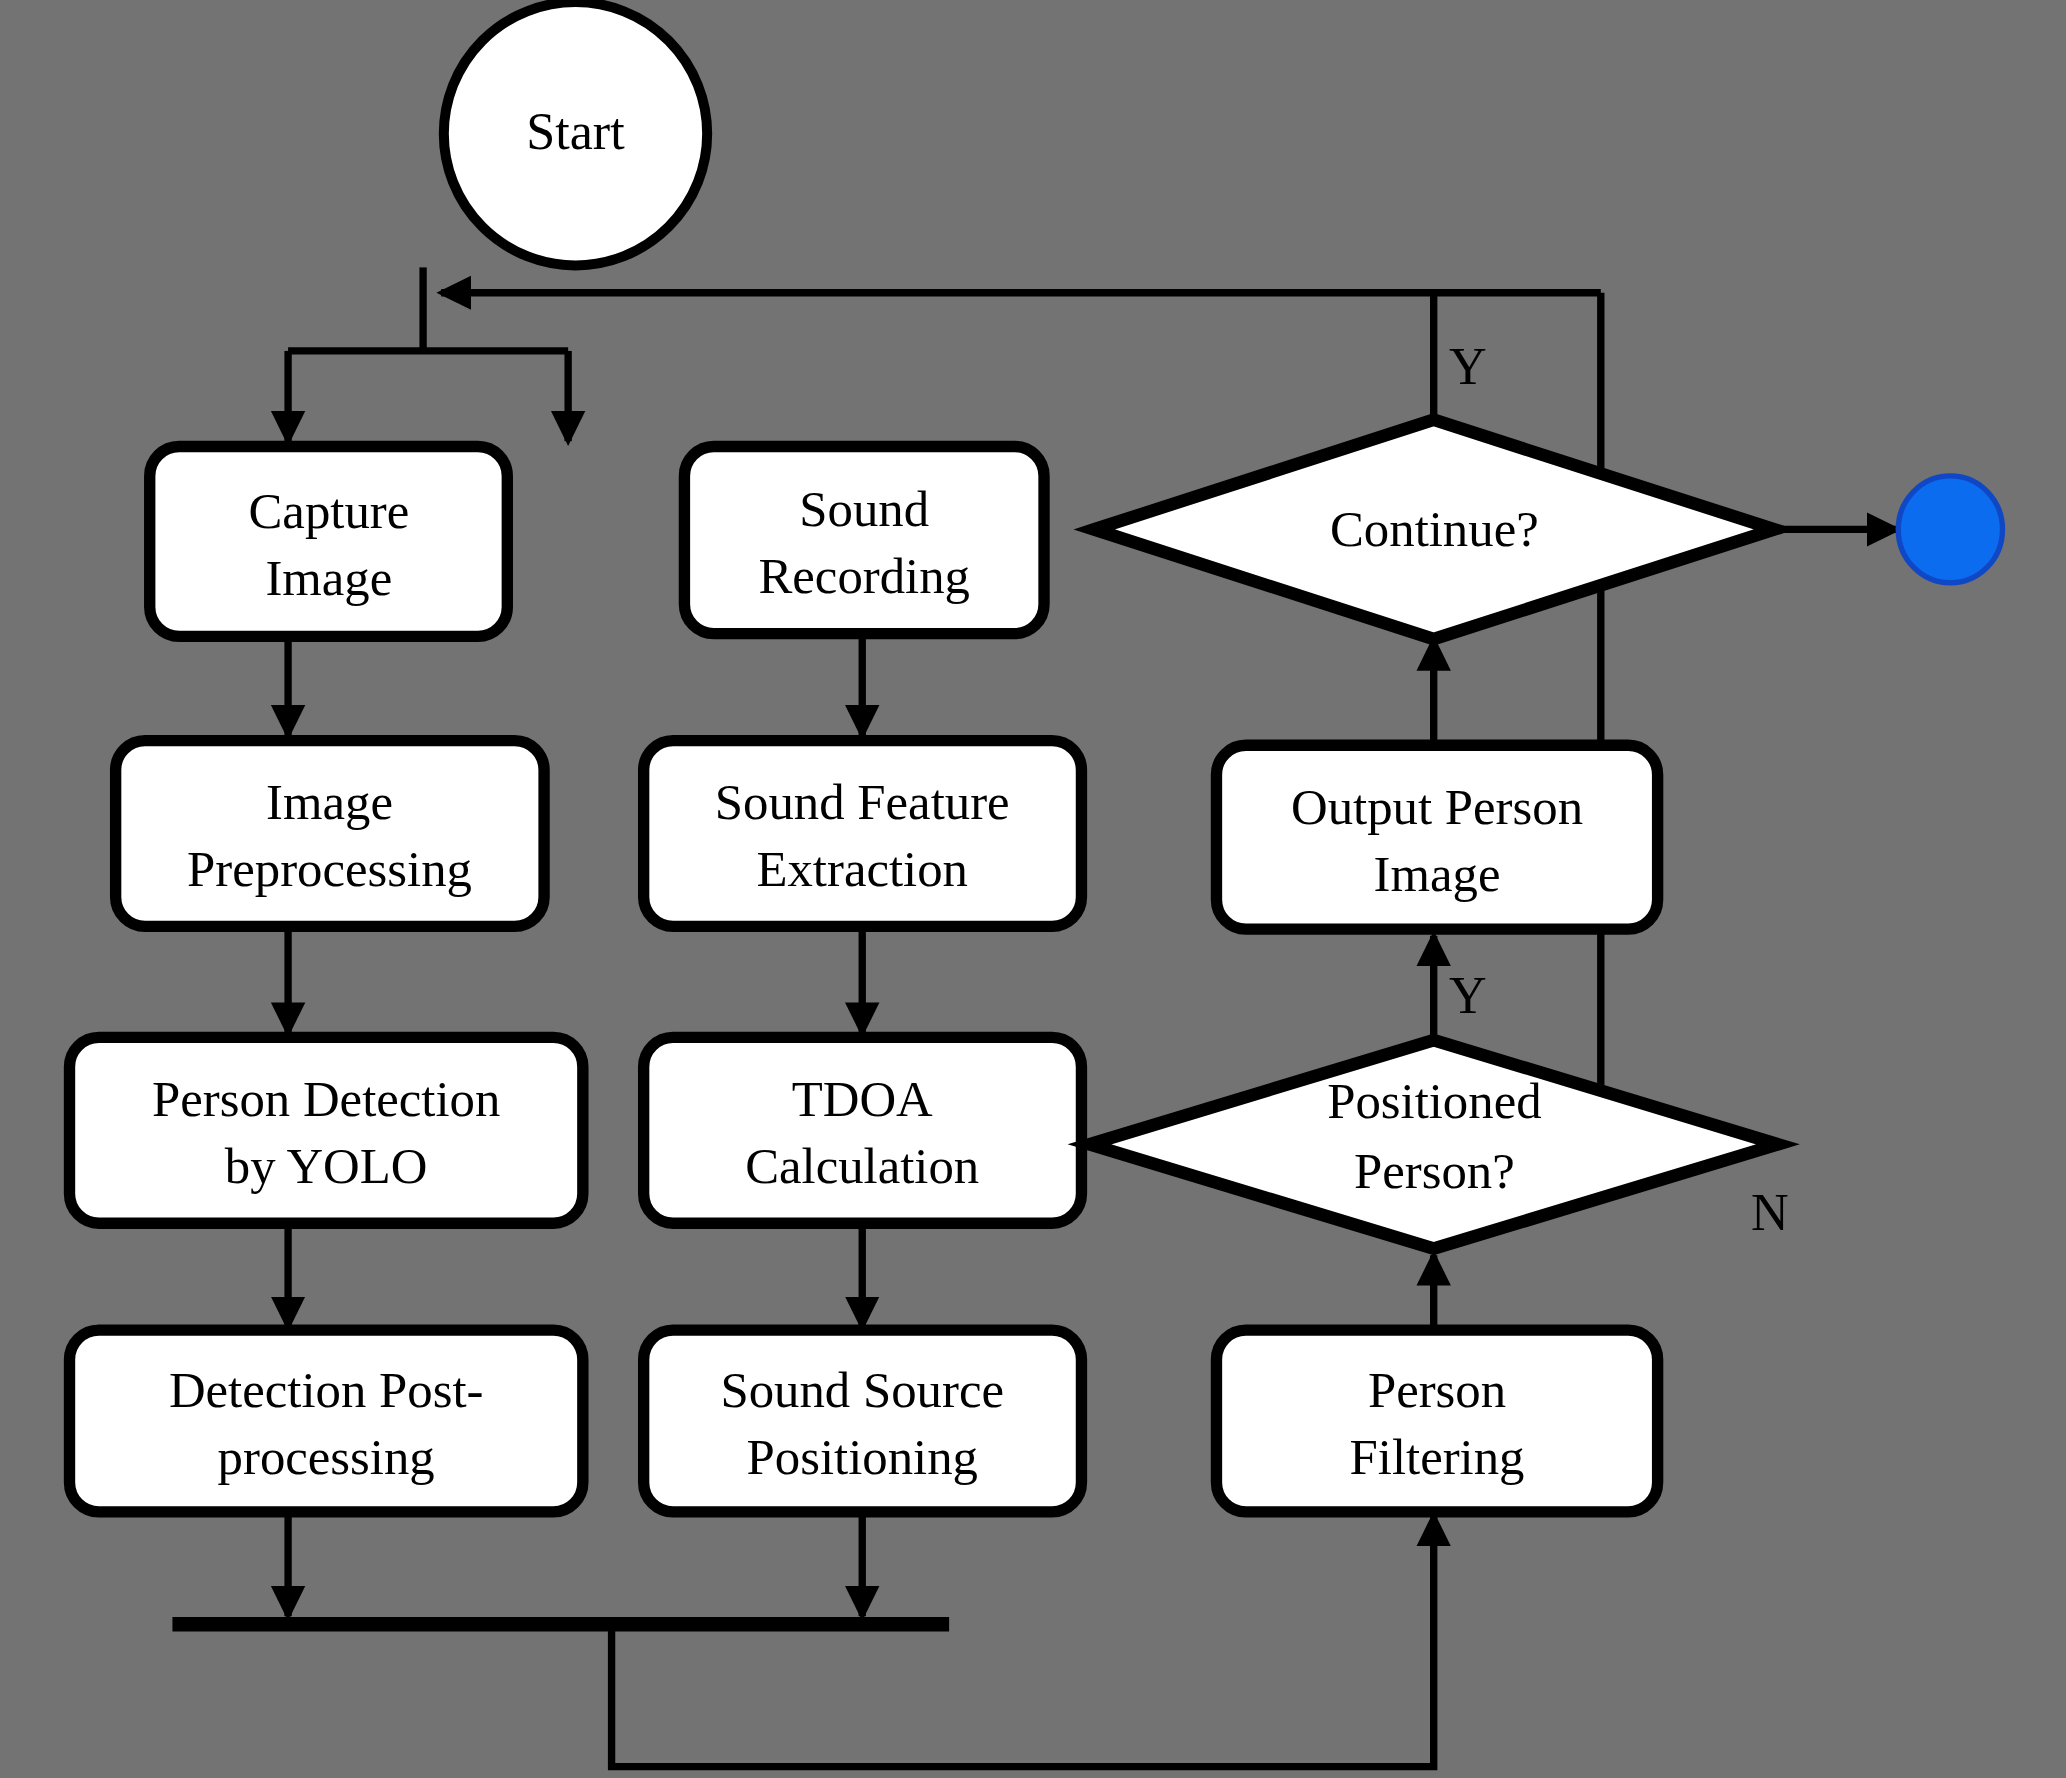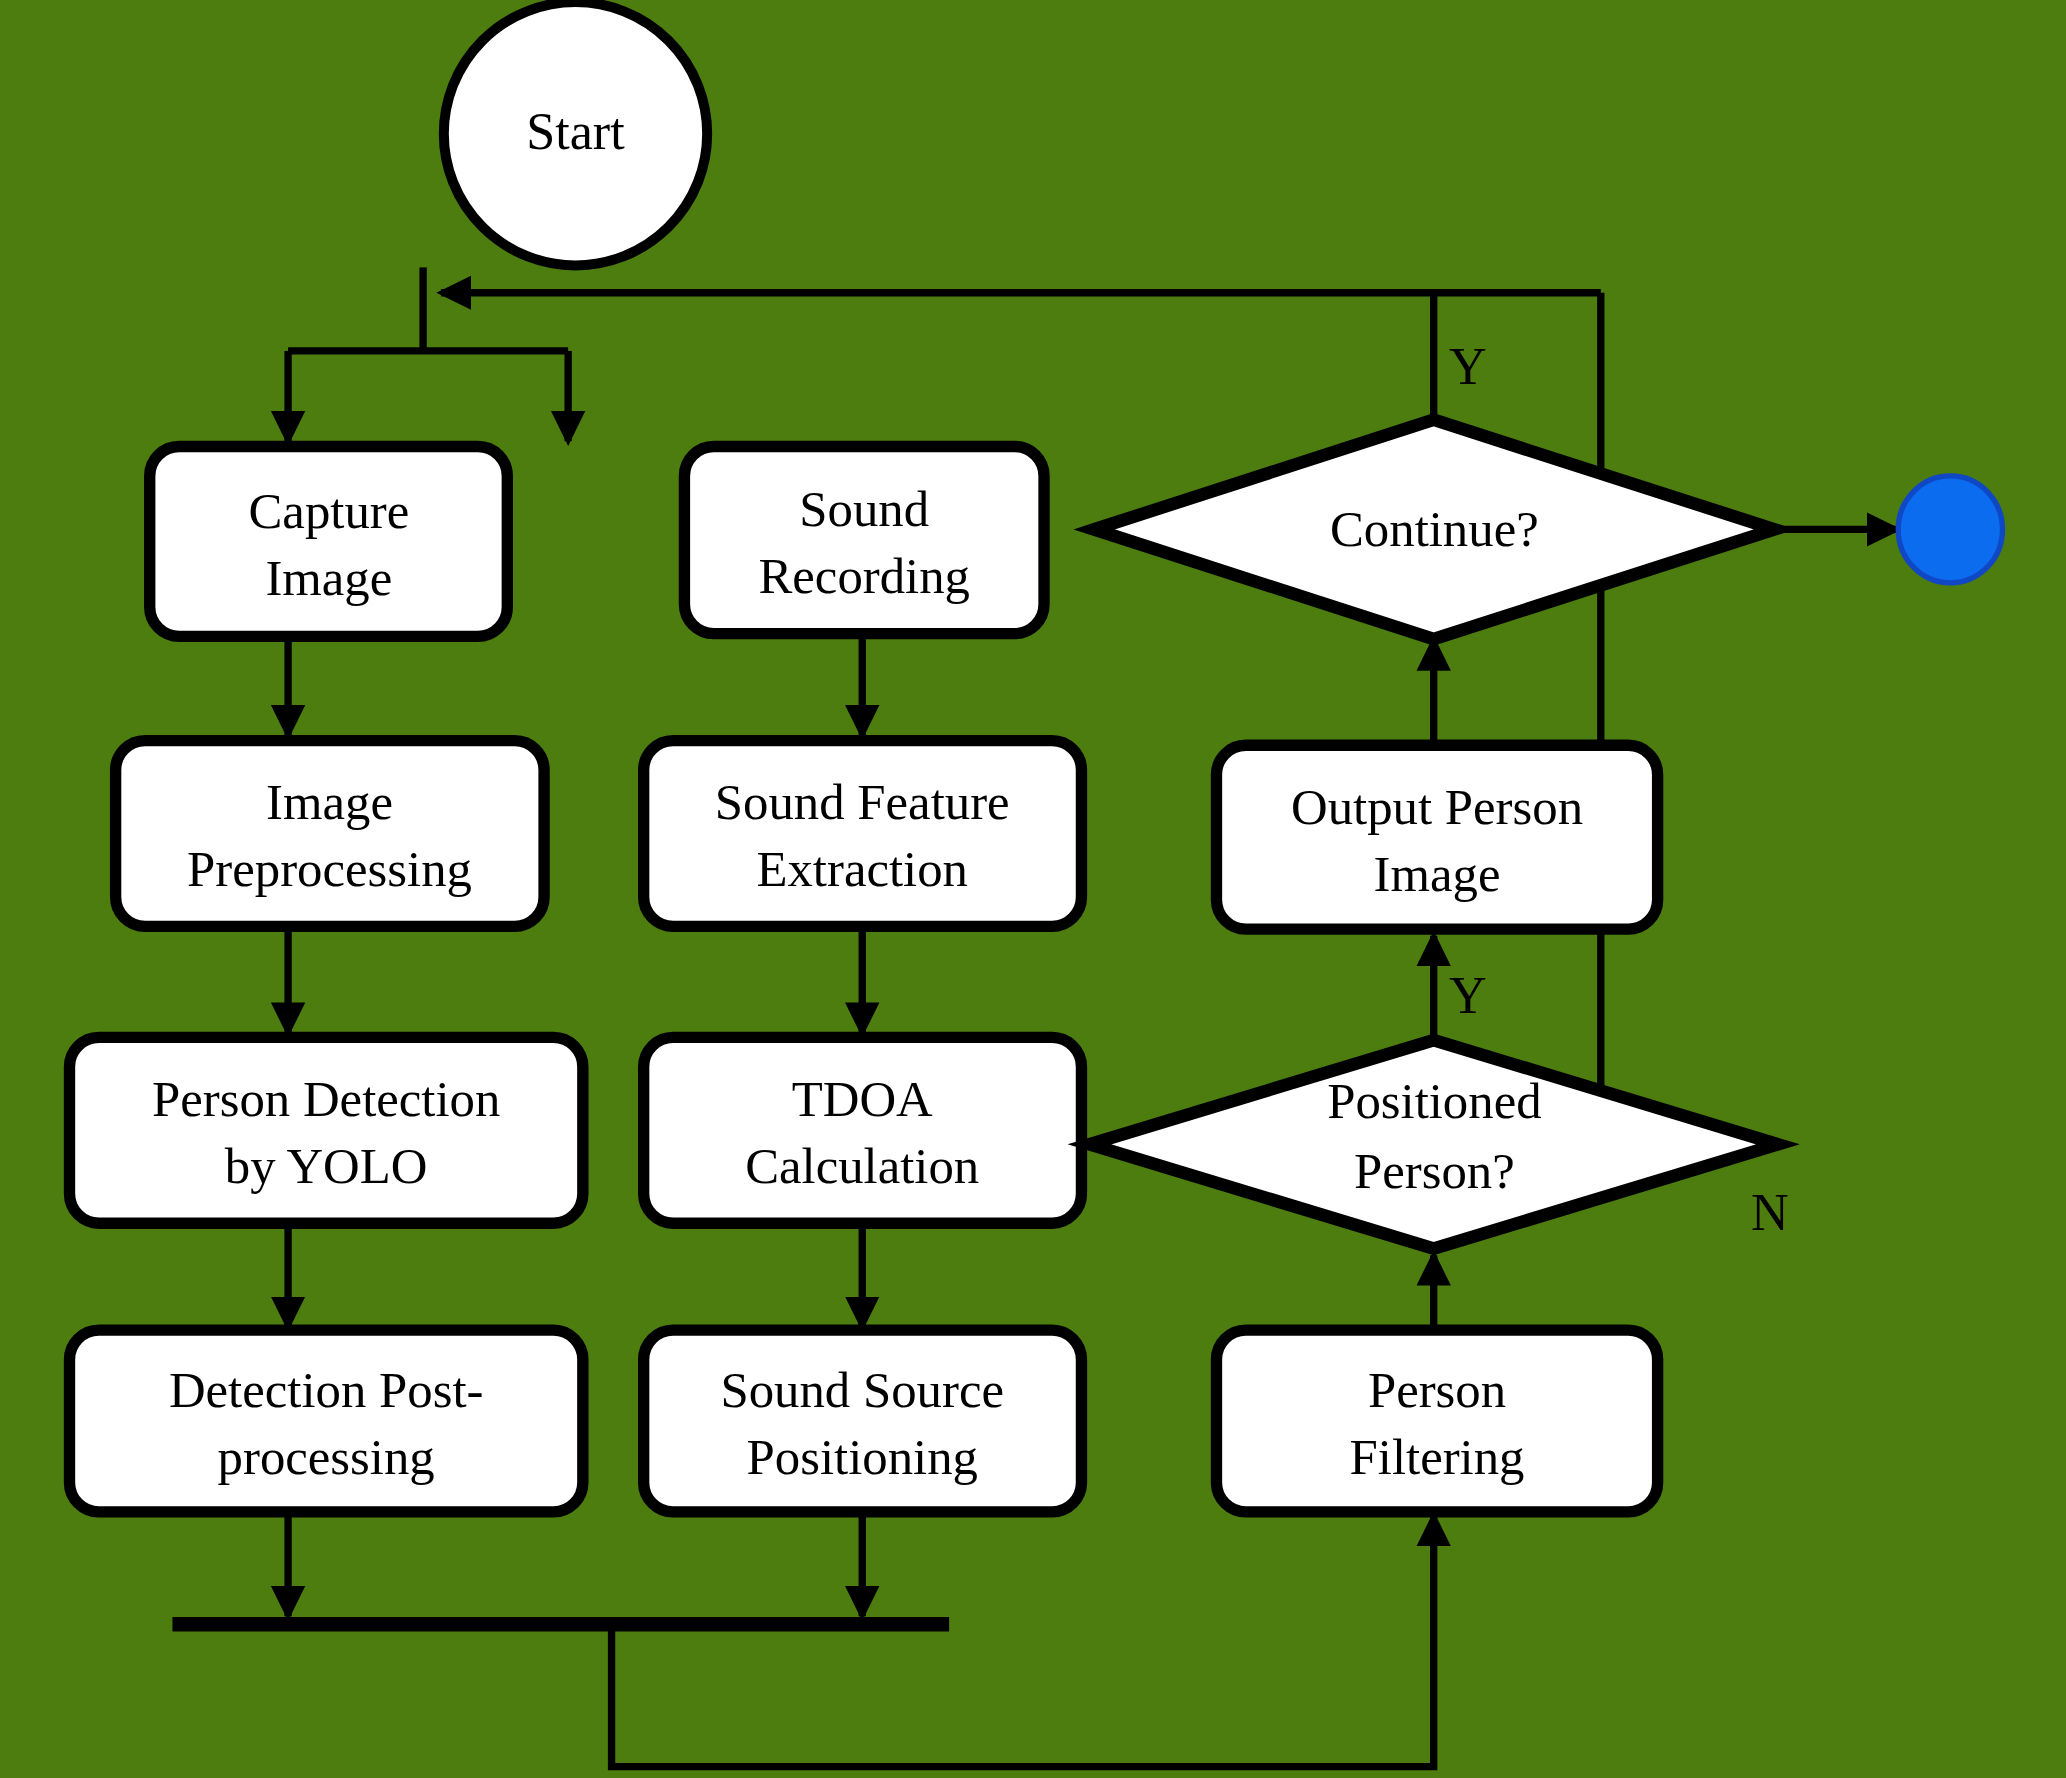--- a/index.html
+++ b/index.html
@@ -4,21 +4,21 @@
 <style>
   html, body {
     margin: 0;
     padding: 0;
     background: #ffffff;
   }
   #stage {
     position: relative;
     width: 2066px;
     height: 1778px;
-    background: #4d7c0f;
+    background: #737373;
     overflow: hidden;
     font-family: "Liberation Serif", "DejaVu Serif", serif;
   }
   svg.flow {
     position: absolute;
     left: 0;
     top: 0;
     width: 2066px;
     height: 1778px;
   }

